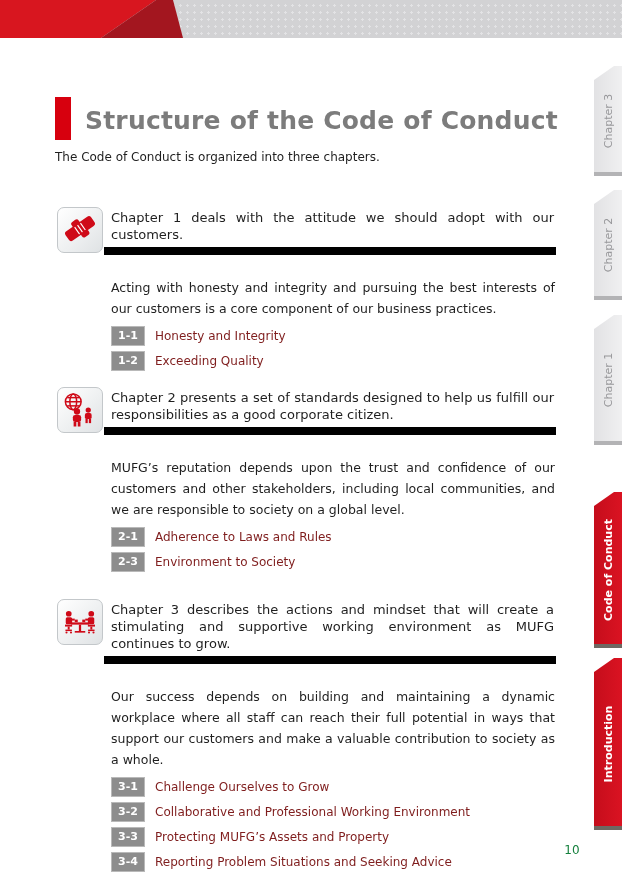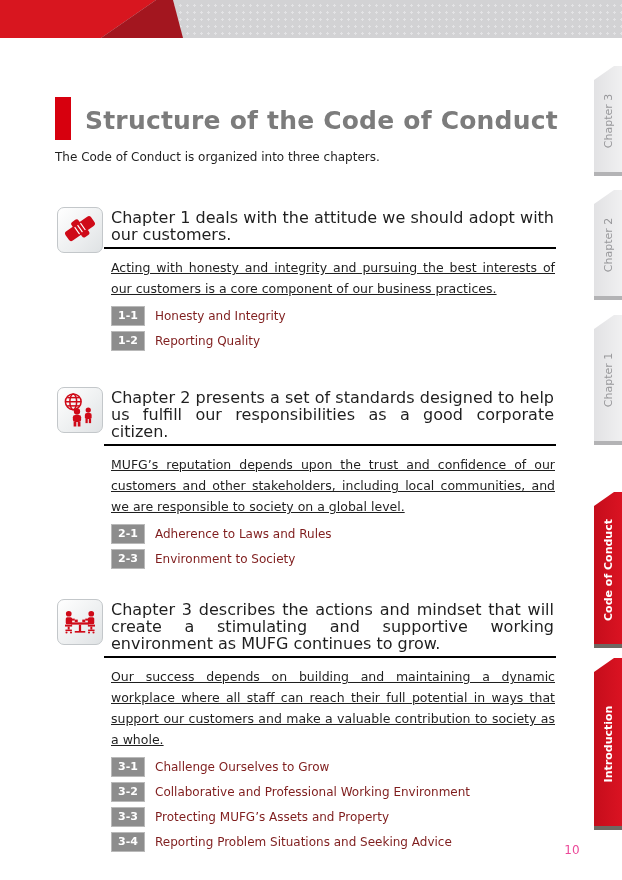--- a/index.html
+++ b/index.html
@@ -31,26 +31,26 @@
   
   .section { position:absolute; left:0; width:622px; }
   .icon-box {
     position:absolute; left:57px; top:0; width:46px; height:46px;
     border:1px solid #c3c7ca; border-radius:7px;
     background:linear-gradient(135deg,#ffffff 0%,#eef0f1 55%,#dfe2e4 100%);
     display:flex; align-items:center; justify-content:center;
   }
   .sec-text { margin-left:104px; width:452px; }
   .sec-heading {
-    font-size:16px; line-height:17px; color:#1f1f1f; text-align:justify;
-    padding:2px 2px 4px 7px; border-bottom:2px solid #000000;
+    font-size:13px; line-height:17px; color:#1f1f1f; text-align:justify;
+    padding:2px 2px 4px 7px; border-bottom:8px solid #000000;
   }
   .sec-body {
     font-size:12.5px; line-height:21px; color:#1f1f1f; text-align:justify;
-    margin-top:8px; padding-left:7px; padding-right:1px;text-decoration:underline;
+    margin-top:22px; padding-left:7px; padding-right:1px;
   }
   .items { margin-top:4px; padding-left:7px; }
   .item-row { display:flex; align-items:center; height:25px; }
   .badge {
     width:34px; height:20px; flex:0 0 34px;
     background:#8d8d8d; border:1px solid #b9b9b9;
     color:#ffffff; font-size:11px; font-weight:bold;
     display:flex; align-items:center; justify-content:center;
   }
   .item-label { margin-left:10px; font-size:12px; color:#7f1d1d; white-space:nowrap; }
@@ -69,21 +69,21 @@
   .side-tab.gray .tab-shape::after { background:#b3b3b5; }
   .side-tab.red  .tab-shape::after { background:#6e6862; }
   .tab-label {
     position:absolute; top:50%; left:50%;
     transform:translate(-50%,-50%) rotate(-90deg);
     white-space:nowrap; font-size:11px;
   }
   .side-tab.gray .tab-label { color:#98989b; }
   .side-tab.red  .tab-label { color:#ffffff; font-weight:bold; }
 
-  .page-number { position:absolute; left:560px; top:843px; width:24px; text-align:center; font-size:12px; color:#ec4899; }
+  .page-number { position:absolute; left:560px; top:843px; width:24px; text-align:center; font-size:12px; color:#15803d; }
 </style>
 </head>
 <body>
 
 <div class="page">
 
   <div class="banner">
     <div class="dots"></div>
     <svg width="622" height="38" viewBox="0 0 622 38">
       <polygon points="0,0 156,0 101,38 0,38" fill="#d8161f"></polygon>
@@ -113,21 +113,21 @@
     <div class="sec-text">
       <div class="sec-heading">Chapter 1 deals with the attitude we should adopt with our customers.</div>
       <div class="sec-body">Acting with honesty and integrity and pursuing the best interests of our customers is a core component of our business practices.</div>
       <div class="items">
         <div class="item-row">
           <span class="badge">1-1</span>
           <span class="item-label">Honesty and Integrity</span>
         </div>
         <div class="item-row">
           <span class="badge">1-2</span>
-          <span class="item-label">Reporting Quality</span>
+          <span class="item-label">Exceeding Quality</span>
         </div>
       </div>
     </div>
   </div>
 
   <div class="section" style="top:387px;">
     <div class="icon-box">
       <svg width="36" height="36" viewBox="0 0 48 48">
         <g stroke="#cf0a18" fill="none" stroke-width="2">
           <circle cx="15" cy="13" r="10.5"></circle>

